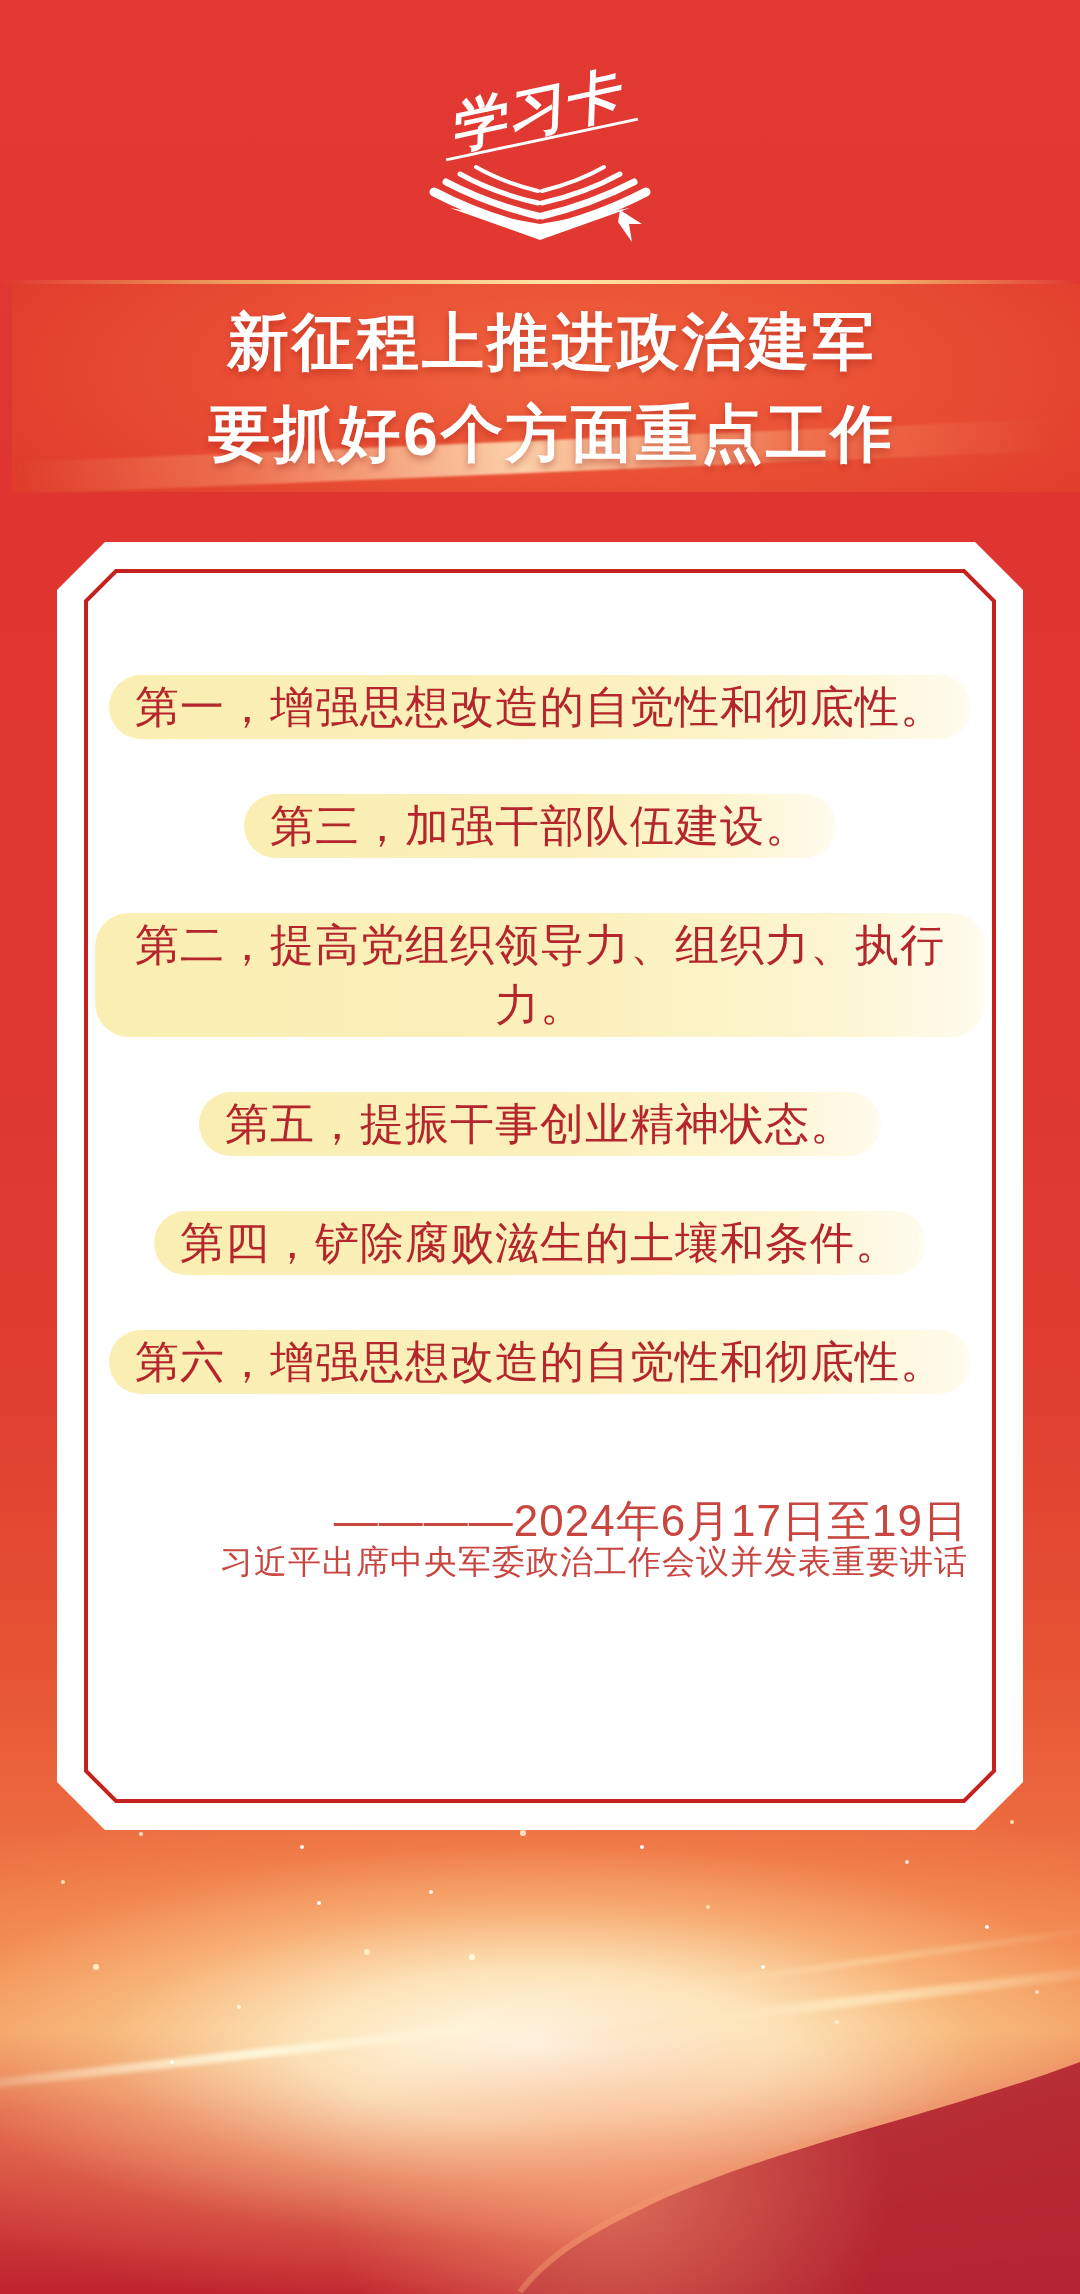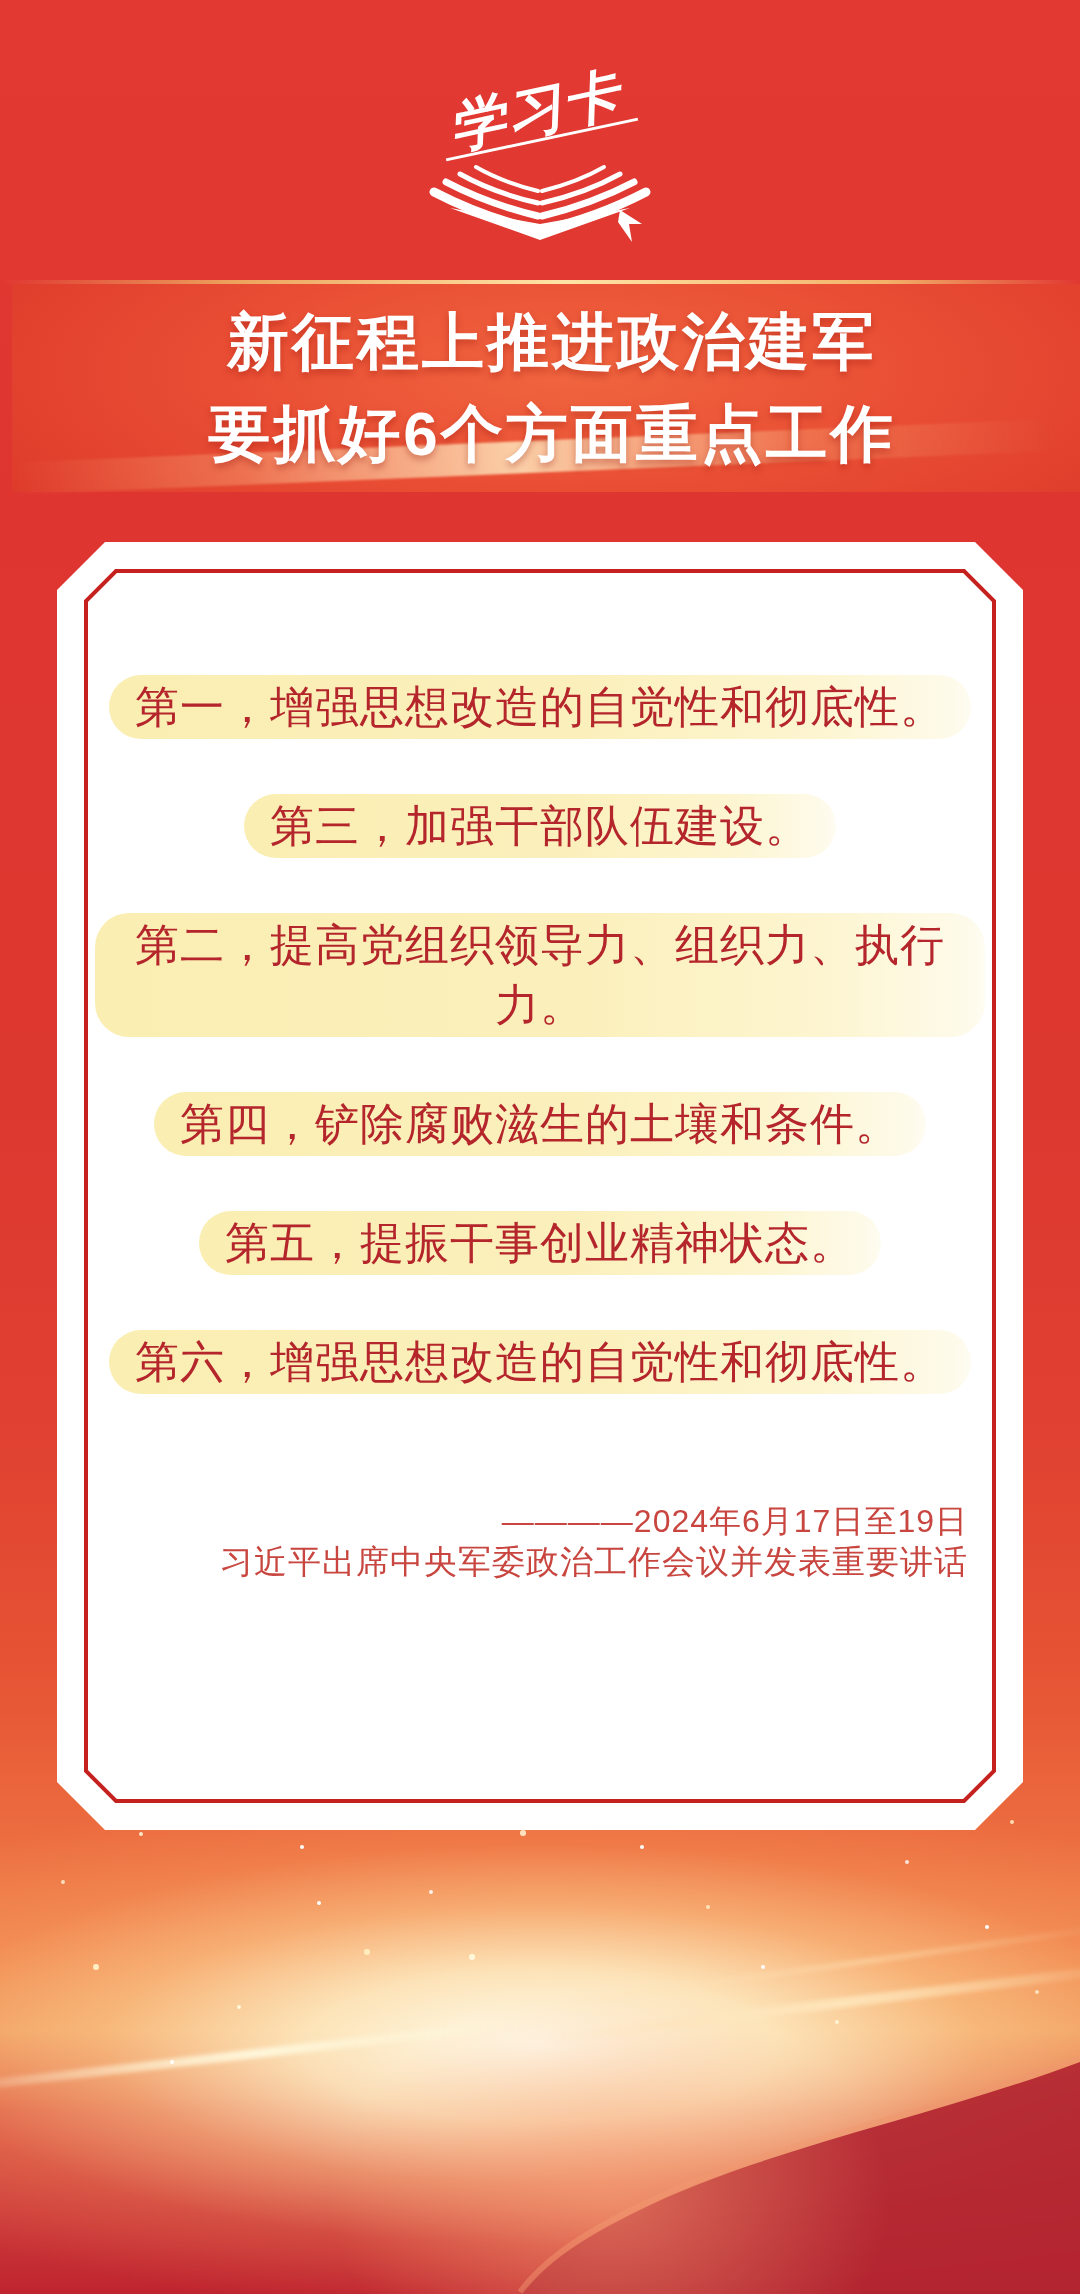--- a/index.html
+++ b/index.html
@@ -81,21 +81,21 @@
   .card-line{position:absolute;left:27px;top:27px;}
   .card-content{position:absolute;left:38px;right:38px;top:133px;}
   .items{list-style:none;margin:0;padding:0;}
   .items li{margin:0 0 55px 0;text-align:center;}
   .pill{
     display:inline-block;max-width:850px;border-radius:34px;padding:2px 26px;
     font-size:44px;line-height:60px;letter-spacing:1px;color:#b4262c;
     background:linear-gradient(90deg,#faeeb2 0%,#fbf0bc 55%,#fdf5d0 82%,rgba(253,246,214,.5) 98%,rgba(253,246,214,.32) 100%);
   }
   .attribution{margin-top:106px;text-align:right;padding-right:17px;color:#c8463f;}
-  .attr-date{font-size:32px;line-height:42px;letter-spacing:1px;}
+  .attr-date{font-size:44px;line-height:42px;letter-spacing:1px;}
   .attr-event{font-size:33px;line-height:40px;letter-spacing:1px;}
   
   .app-icon{
     position:absolute;left:481px;top:1995px;width:120px;height:123px;border-radius:26px;
     background:linear-gradient(180deg,#16477c 0%,#0c2f5b 32%,#081f40 100%);
     border:3px solid rgba(250,240,201,0.97);box-sizing:border-box;
     box-shadow:0 0 24px 6px rgba(255,244,210,.85);overflow:hidden;
   }
   .earth{
     position:absolute;left:19px;top:4px;width:78px;height:78px;border-radius:50%;
@@ -159,22 +159,22 @@
 
   <div class="card">
     <svg class="card-line" width="912" height="1234" viewBox="0 0 912 1234">
       <polygon points="32,2 880,2 910,32 910,1202 880,1232 32,1232 2,1202 2,32" fill="none" stroke="#c5221f" stroke-width="4"></polygon>
     </svg>
     <div class="card-content">
       <ul class="items">
         <li><span class="pill">第一，增强思想改造的自觉性和彻底性。</span></li>
         <li><span class="pill">第三，加强干部队伍建设。</span></li>
         <li><span class="pill">第二，提高党组织领导力、组织力、执行力。</span></li>
+        <li><span class="pill">第五，提振干事创业精神状态。</span></li>
         <li><span class="pill">第四，铲除腐败滋生的土壤和条件。</span></li>
-        <li><span class="pill">第五，提振干事创业精神状态。</span></li>
         <li><span class="pill">第六，增强思想改造的自觉性和彻底性。</span></li>
       </ul>
       <div class="attribution">
         <div class="attr-date">————2024年6月17日至19日</div>
         <div class="attr-event">习近平出席中央军委政治工作会议并发表重要讲话</div>
       </div>
     </div>
   </div>
 
 

